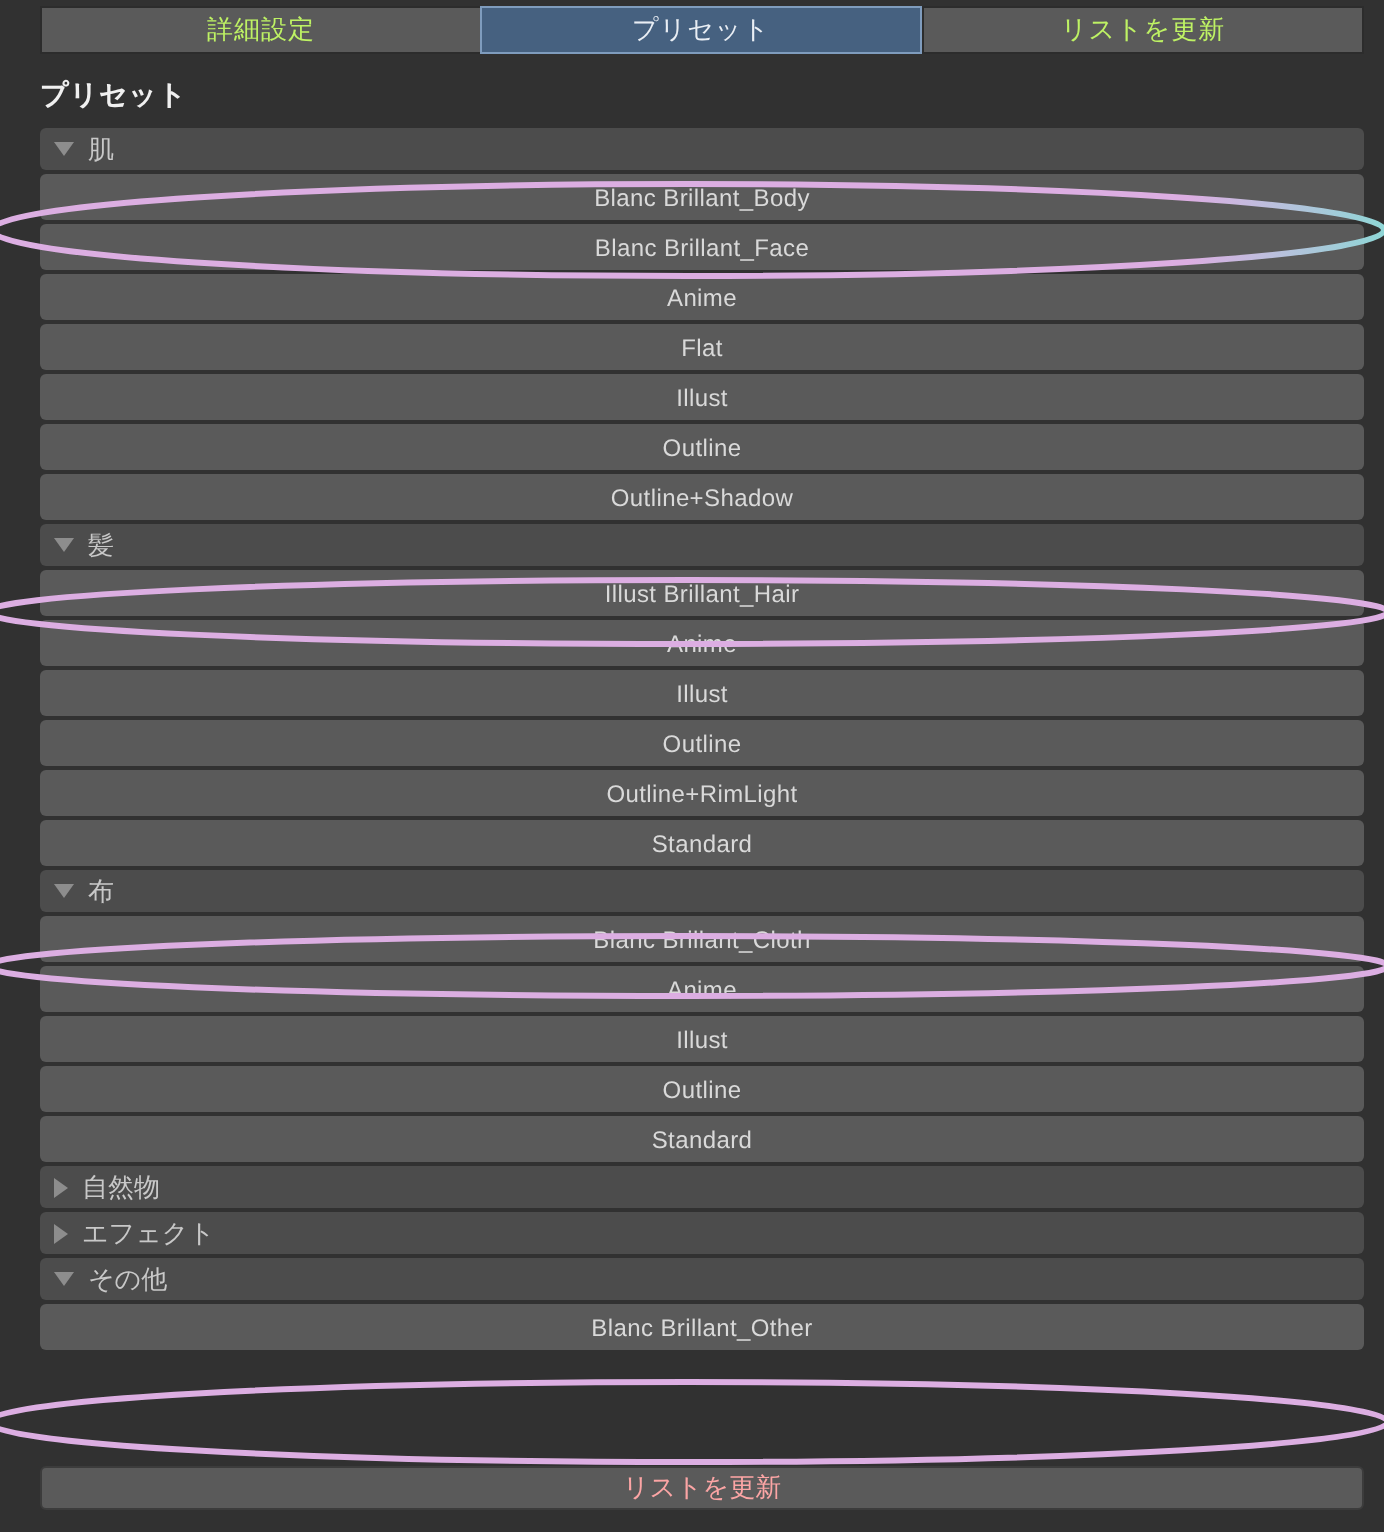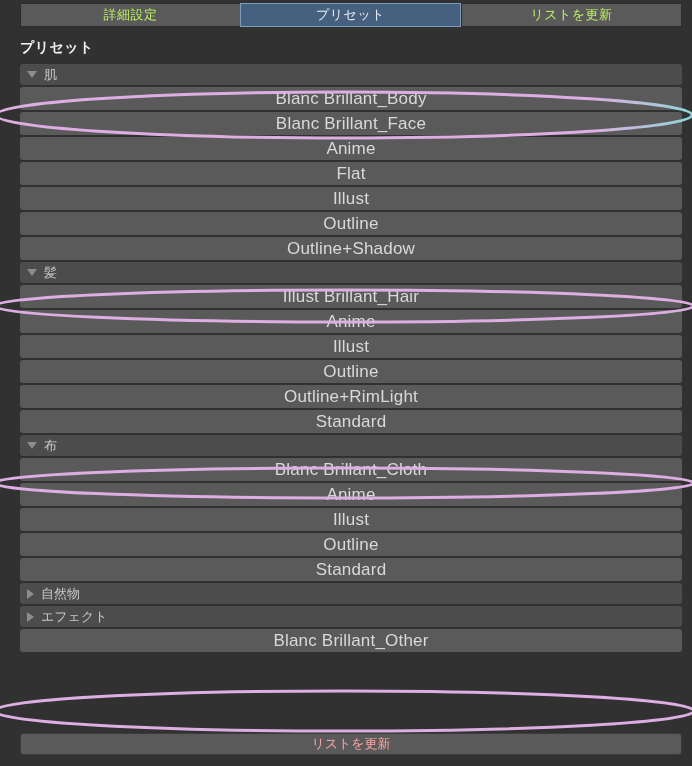--- a/index.html
+++ b/index.html
@@ -105,21 +105,21 @@
   }
   .preset-row {
     margin: 0 10px 2px 20px;
     height: 23px;
     background: #5a5a5a;
     border-radius: 3px;
     display: flex;
     align-items: center;
     justify-content: center;
     color: #d9d9d9;
-    font-size: 17px;
+    font-size: 12px;
     cursor: pointer;
     letter-spacing: 0.2px;
   }
 
   
   .footer {
     position: absolute;
     left: 20px;
     top: 733px;
     width: 662px;
@@ -192,20 +192,24 @@
       <div class="preset-row">Illust</div>
       <div class="preset-row">Outline</div>
       <div class="preset-row">Standard</div>
       <div class="cat-header">
         <span class="tri right"></span>
         <span class="cat-label">自然物</span>
       </div>
       <div class="cat-header">
         <span class="tri right"></span>
         <span class="cat-label">エフェクト</span>
+      </div>
+      <div class="cat-header">
+        <span class="tri down"></span>
+        <span class="cat-label">その他</span>
       </div>
       <div class="preset-row">Blanc Brillant_Other</div>
     </div>
 
   <div class="footer">
     <button>リストを更新</button>
   </div>
 
   <svg id="annotations" viewBox="0 0 692 766" xmlns="http://www.w3.org/2000/svg">
       <defs>

